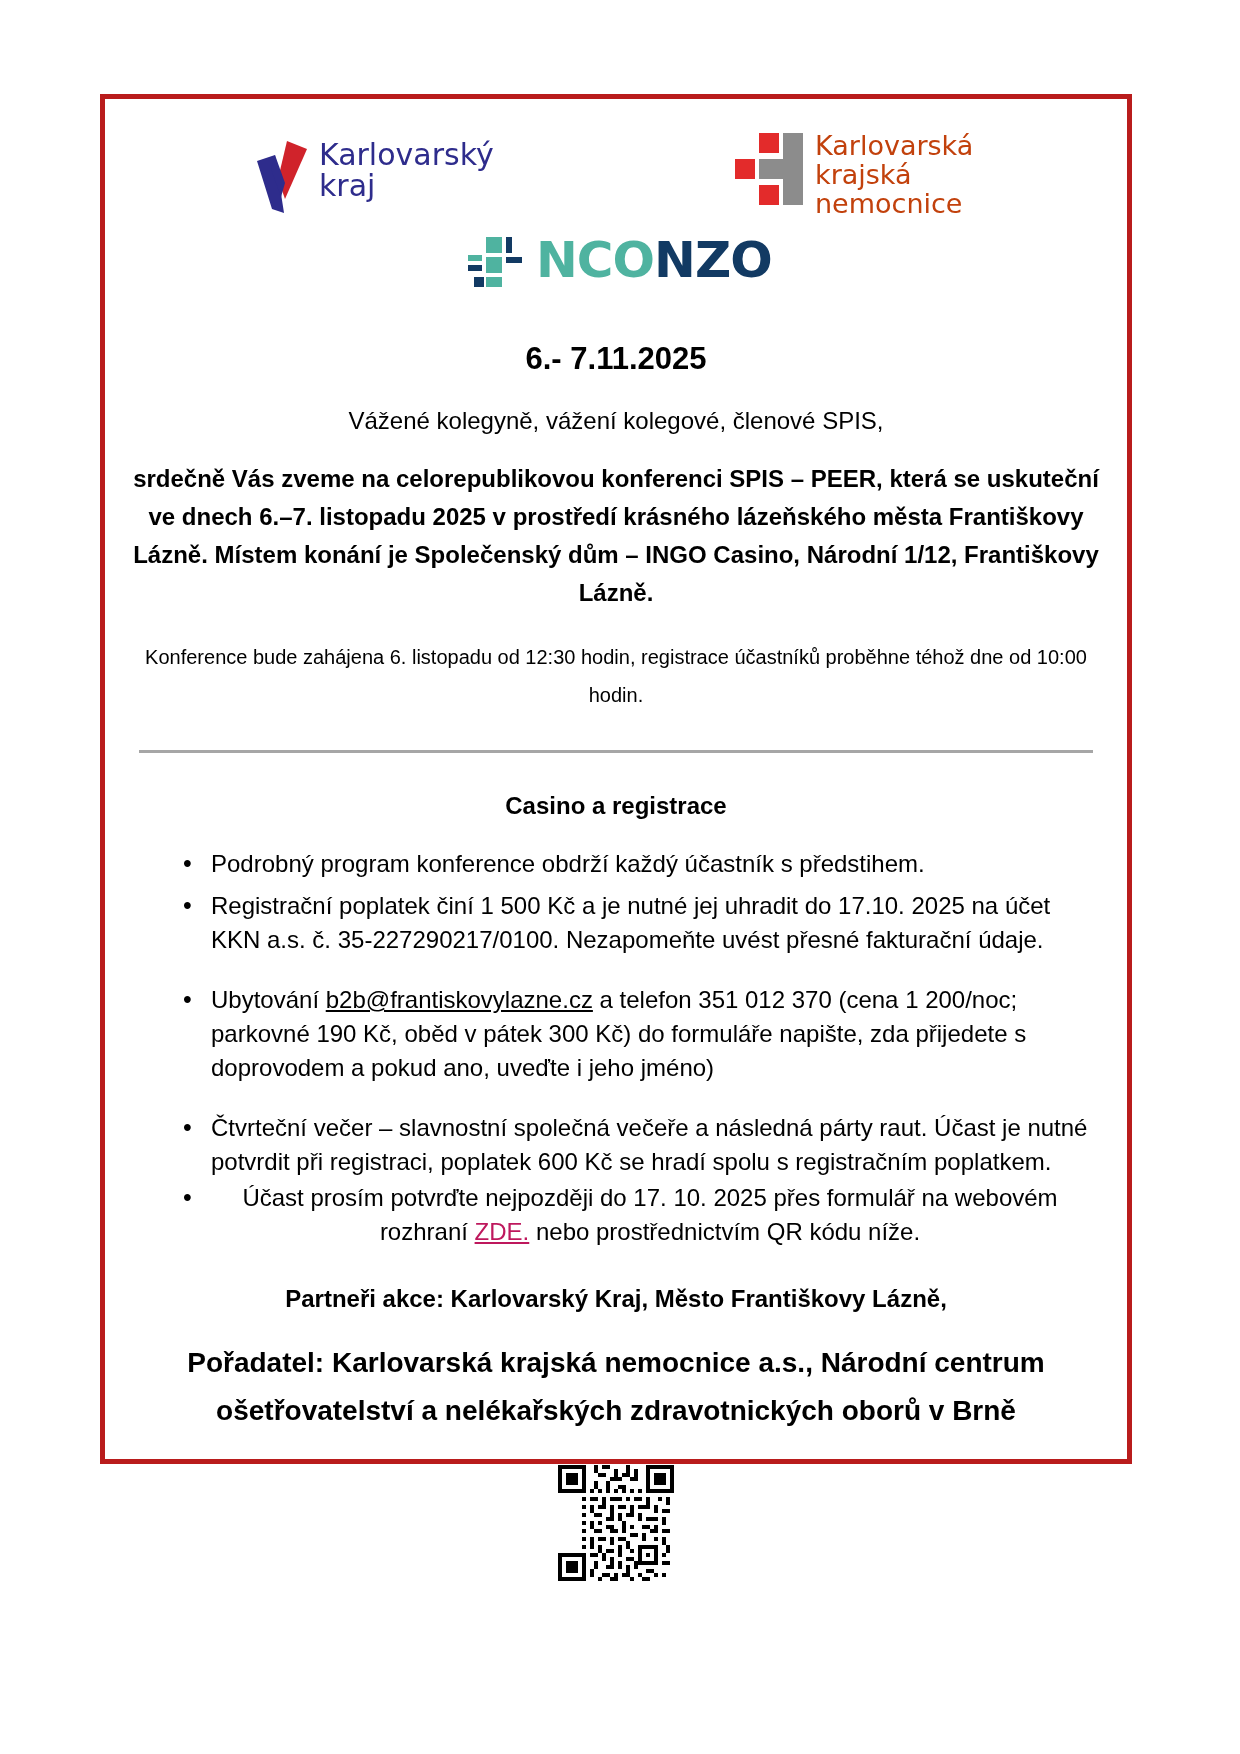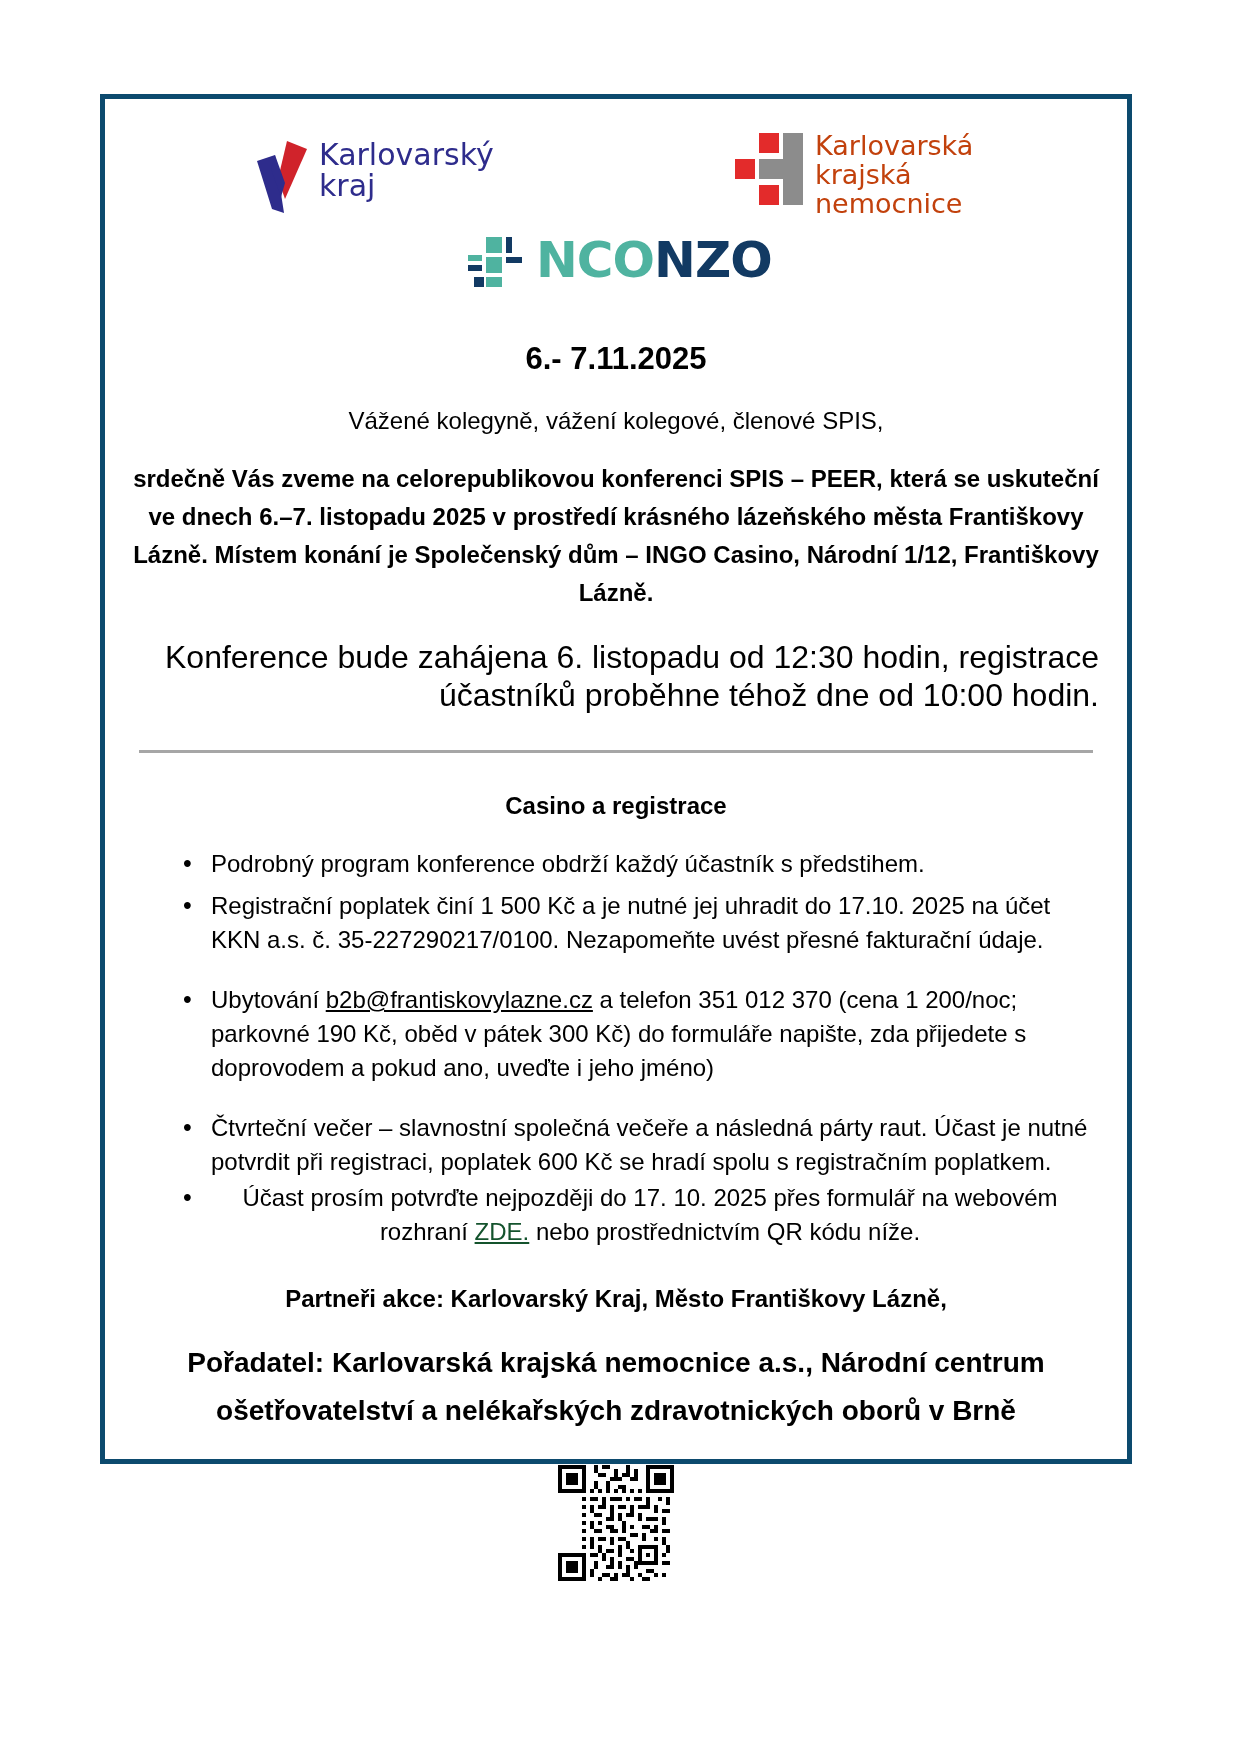--- a/index.html
+++ b/index.html
@@ -8,21 +8,21 @@
     background:#ffffff;
     font-family:"Liberation Sans", sans-serif;
     color:#000000;
     position:relative;
     overflow:hidden;
   }
   .page-frame{
     position:absolute;
     left:100px; top:94px;
     width:1032px; height:1370px;
-    border:5px solid #0c4a6e;
+    border:5px solid #b91c1c;
     box-sizing:border-box;
     background:#fff;
   }
   .inner{
     position:absolute;
     left:0; top:0; right:0; bottom:0;
     padding:0 28px;
     box-sizing:border-box;
   }
 
@@ -103,24 +103,23 @@
     margin:26px 0 0 0;
   }
   .para{
     font-size:24px;
     line-height:38px;
     margin:22px 0 0 0;
     text-align:center;
     font-weight:bold;
   }
   .para2{
-    font-size:32px;
+    font-size:20px;
     line-height:38px;
     margin:26px 0 0 0;
-    text-align:right;
   }
   .divider{
     height:3px;
     background:#A6A6A6;
     margin:36px 6px 0 6px;
   }
   .sect-head{
     font-weight:bold;
     font-size:24px;
     line-height:30px;
@@ -154,21 +153,21 @@
     margin-top:2px;
     line-height:36px;
   }
   li.centered::before{left:14px;}
 
   a.link-underline{
     color:#000;
     text-decoration:underline;
   }
   a.link-green{
-    color:#14532d;
+    color:#be185d;
     text-decoration:underline;
   }
 
   .partners{
     font-weight:bold;
     font-size:24px;
     line-height:32px;
     margin:34px 0 0 0;
   }
   .organizer{

